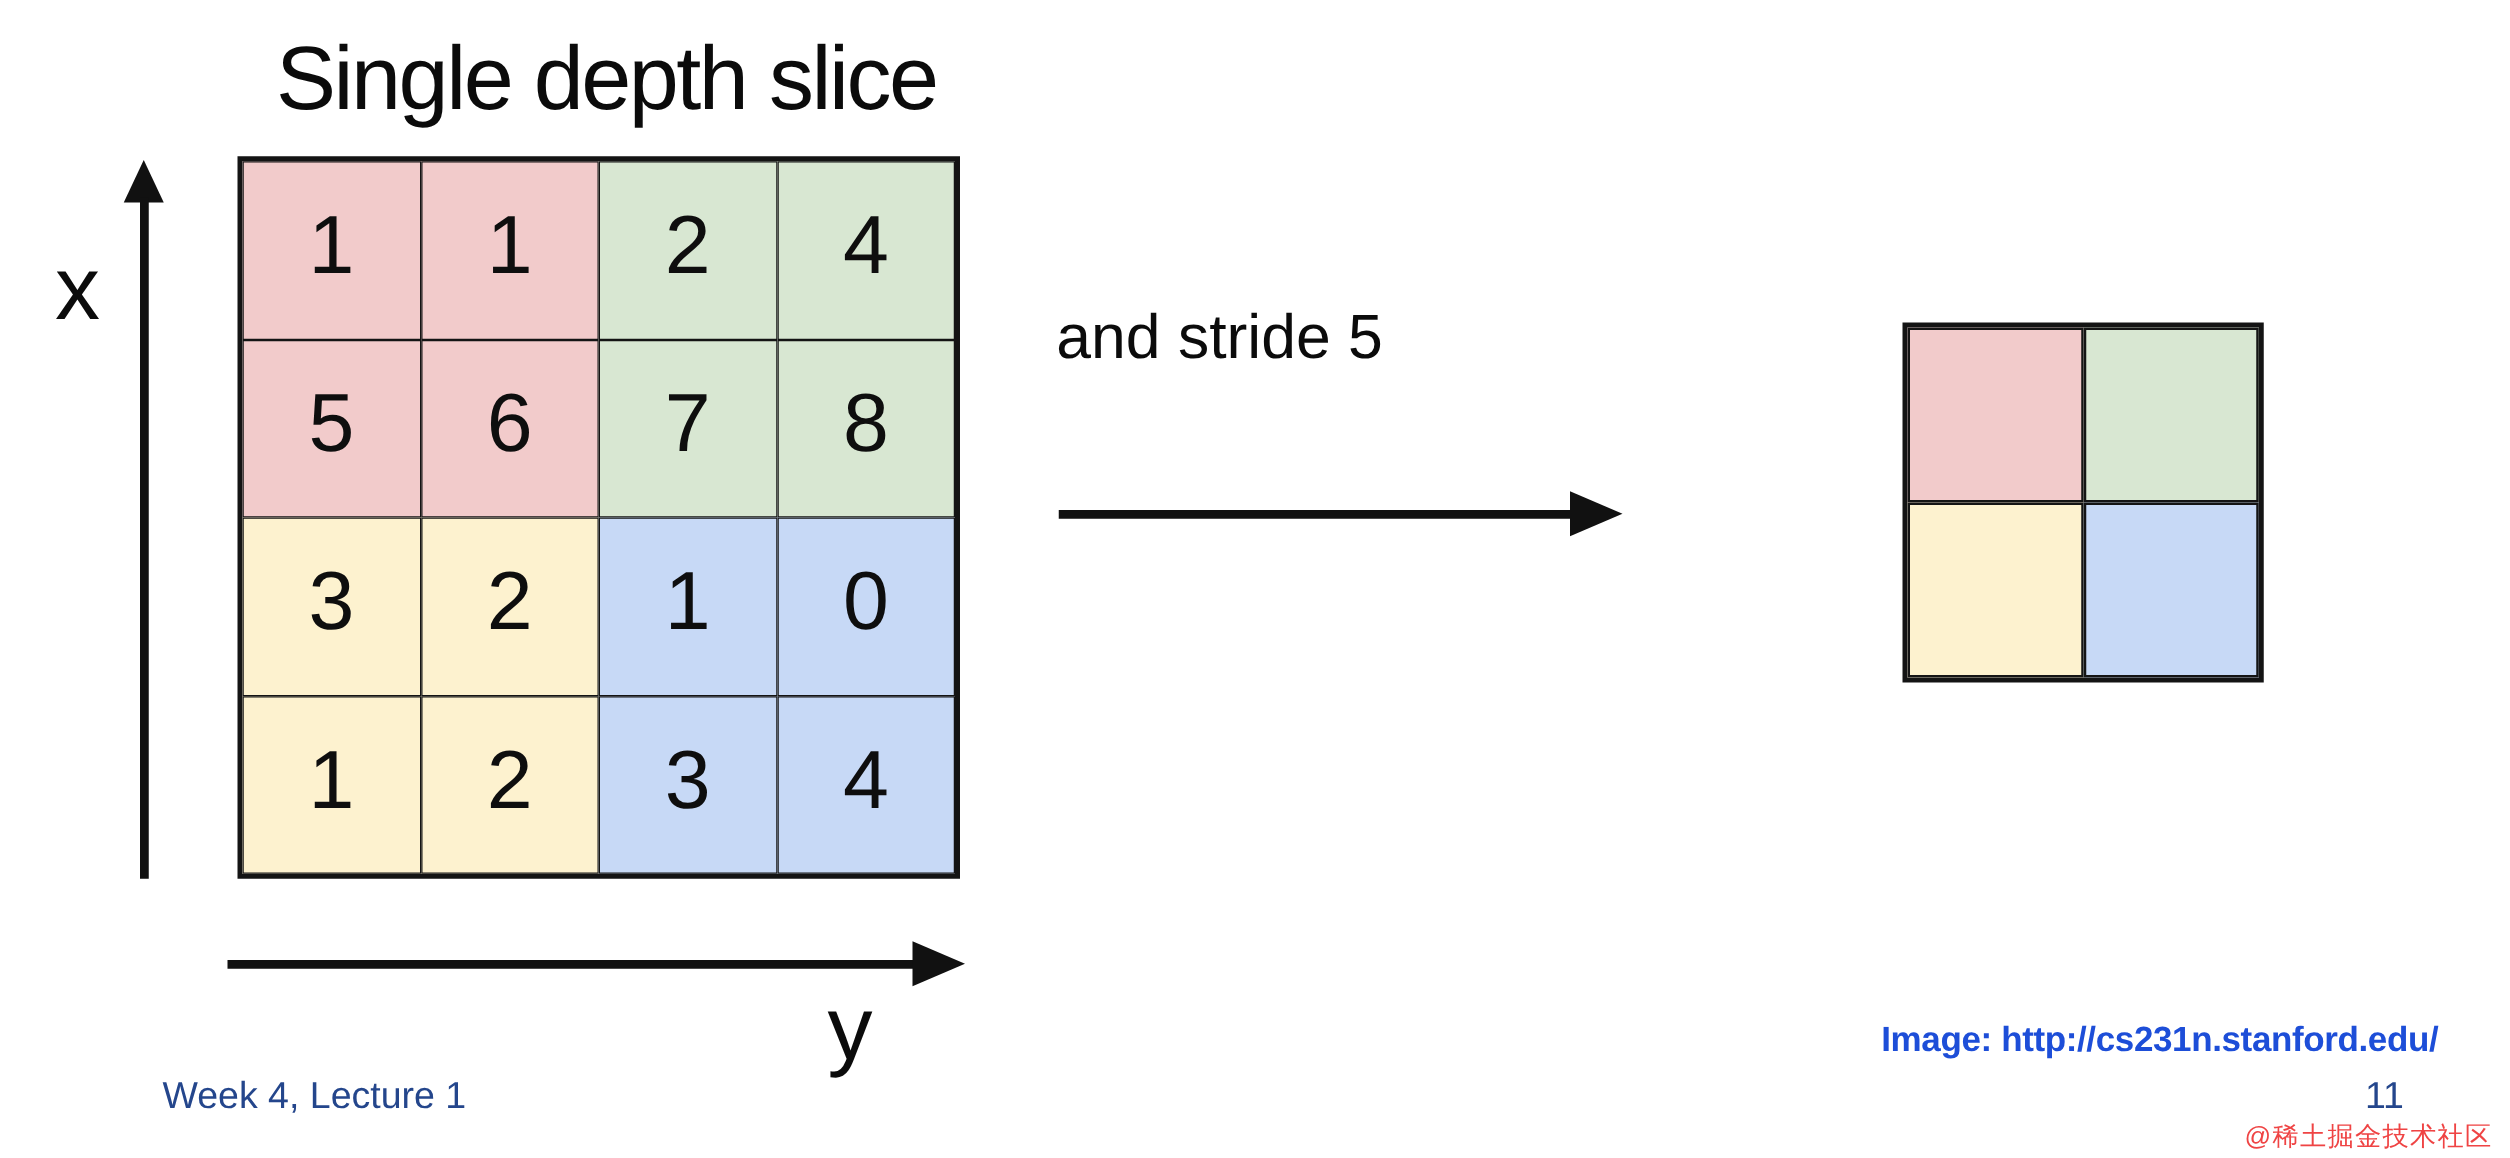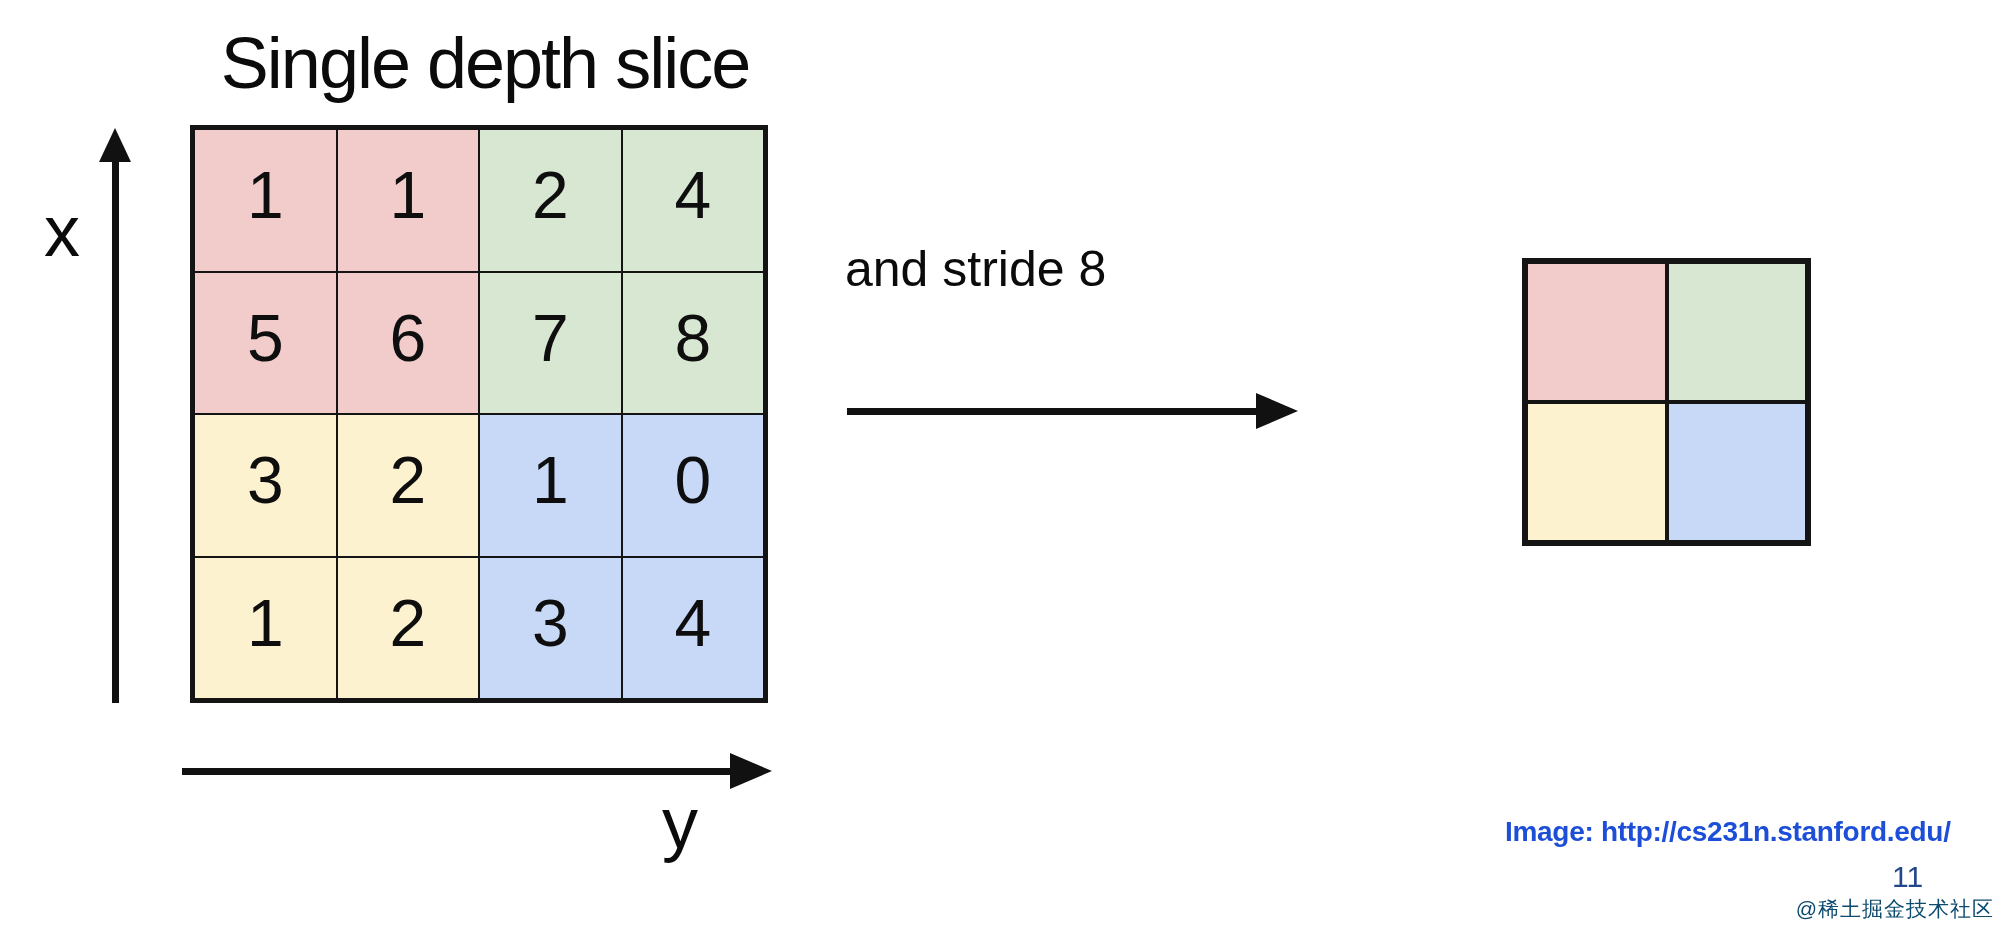--- a/index.html
+++ b/index.html
@@ -66,21 +66,21 @@
   }
 
   
   .footer-text { position:absolute; top:860px; font-size:30px; color:#24468c; white-space:nowrap; }
   .footer-left { left:130px; }
   .footer-center { left:836px; }
   .footer-right { left:1892px; }
 
   .watermark {
     position:absolute; right:14px; top:895px; font-size:21px;
-    color:#0c4a6e; letter-spacing:1px; white-space:nowrap;
+    color:#ef4444; letter-spacing:1px; white-space:nowrap;
   }
 </style>
 </head>
 <body>
 
 <div class="stage">
 
   <div class="slide-title">Single depth slice</div>
 
   <div class="tri-up" style="left:99px; top:128px;"></div>
@@ -104,32 +104,33 @@
       <div class="cell" style="background: rgb(253, 242, 207);">2</div>
       <div class="cell" style="background: rgb(199, 217, 246);">3</div>
       <div class="cell" style="background: rgb(199, 217, 246);">4</div>
     </div>
 
   <div class="arrow-line-h" style="left:182px; top:768px; width:550px;"></div>
   <div class="tri-right" style="left:730px; top:753px;"></div>
   <div class="axis-label y-label">y</div>
 
   <div class="op-text">
-    <div>and stride 8</div>
+    <div>and stride 5</div>
   </div>
 
   <div class="arrow-line-h" style="left:847px; top:408px; width:412px;"></div>
   <div class="tri-right" style="left:1256px; top:393px;"></div>
 
   <div class="grid grid-output">
       <div class="cell" style="background: rgb(242, 203, 203);"></div>
       <div class="cell" style="background: rgb(216, 231, 210);"></div>
       <div class="cell" style="background: rgb(253, 242, 207);"></div>
       <div class="cell" style="background: rgb(199, 217, 246);"></div>
     </div>
 
   <div class="credit">Image: http://cs231n.stanford.edu/</div>
 
+  <div class="footer-text footer-left">Week 4, Lecture 1</div>
   <div class="footer-text footer-right">11</div>
 
   <div class="watermark">@稀土掘金技术社区</div>
 
 </div>
 
 </body></html>

